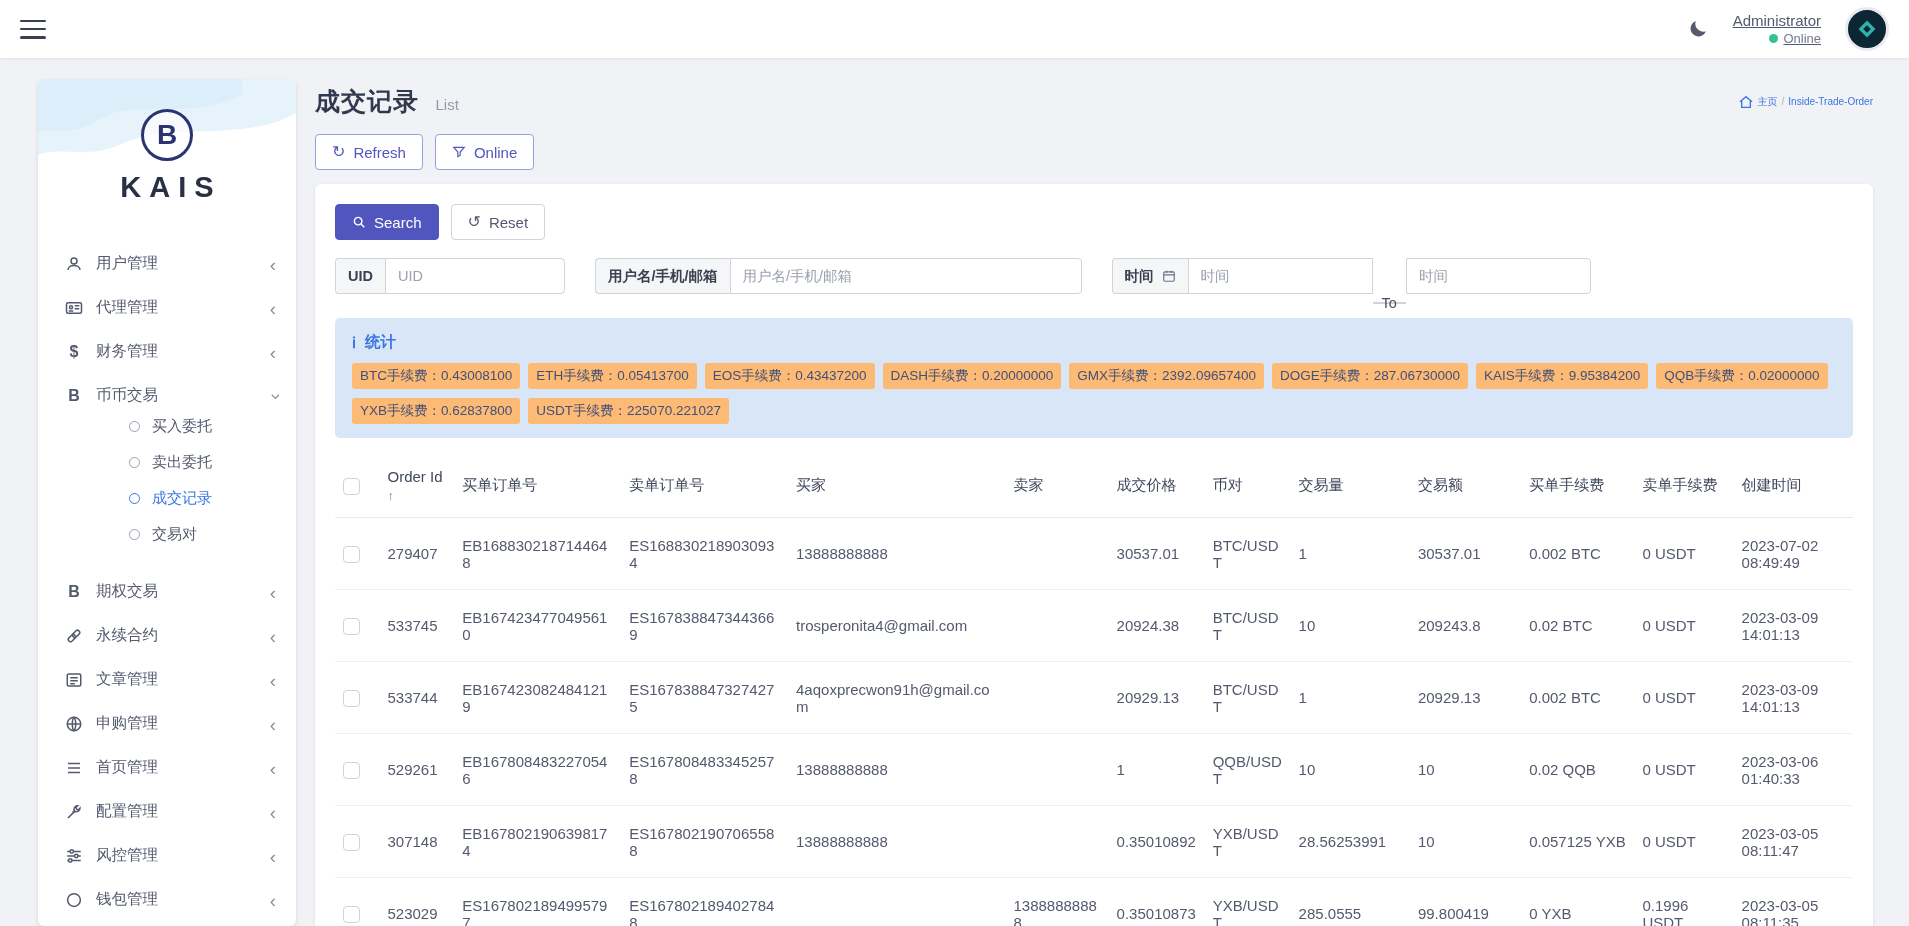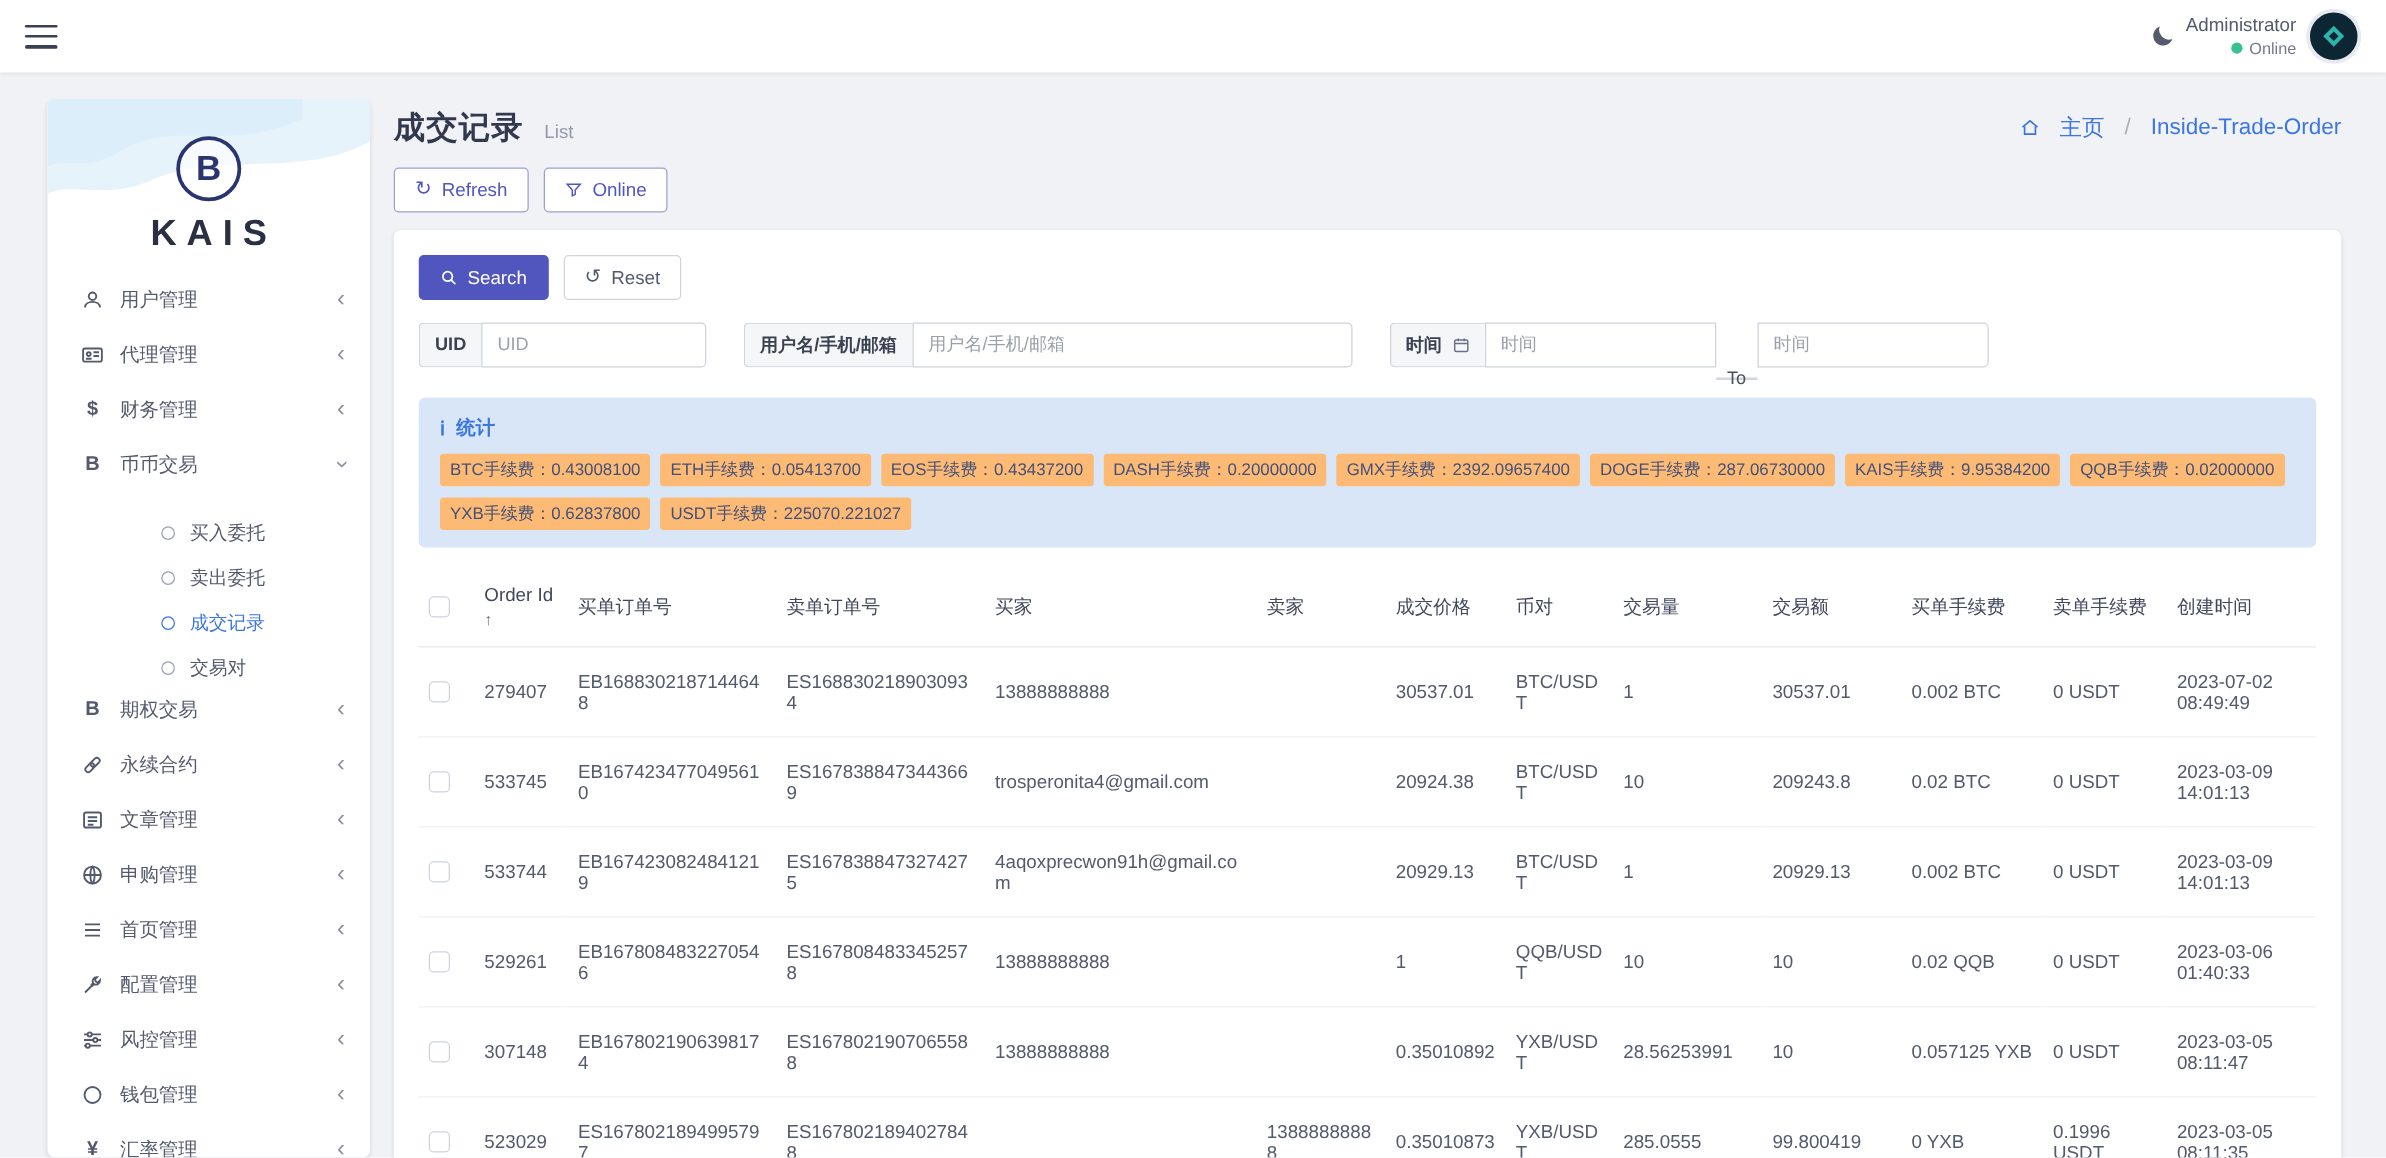--- a/index.html
+++ b/index.html
@@ -16,58 +16,58 @@
     --alert-bg:#d9e6f7; --badge-text:#42507a; --heading:#32394e; --muted:#74788d;
   }
 
   
   .navbar{position:absolute;top:0;left:0;right:0;height:58px;background:#fff;
     box-shadow:0 1px 3px rgba(0,0,0,.07);display:flex;align-items:center;
     justify-content:space-between;padding:0 20px;z-index:20;}
   .hamburger{width:26px;height:19px;display:flex;flex-direction:column;justify-content:space-between;
     background:none;border:none;cursor:pointer;}
   .hamburger span{display:block;height:2.6px;background:#3a3f51;border-radius:2px;}
-  .nav-right{display:flex;align-items:center;gap:8px;}
+  .nav-right{display:flex;align-items:center;gap:24px;text-decoration:underline;}
   .icon-btn{background:none;border:none;cursor:pointer;display:flex;align-items:center;}
   .user-block{text-align:right;cursor:pointer;}
   .user-name{font-size:15px;color:#545a6d;}
   .user-status{font-size:13px;color:var(--muted);display:flex;align-items:center;justify-content:flex-end;gap:5px;margin-top:2px;}
   .dot{width:9px;height:9px;border-radius:50%;background:var(--success);}
   .avatar{width:44px;height:44px;border-radius:50%;background:#0c2633;display:flex;align-items:center;
     justify-content:center;border:3px solid #e9e9f0;cursor:pointer;overflow:hidden;}
 
   
   .sidebar{position:absolute;left:38px;top:79px;width:258px;height:847px;background:#fff;
     border-radius:6px;box-shadow:0 2px 4px rgba(15,34,58,.12);overflow:hidden;}
   .wave{position:absolute;top:0;left:0;right:0;height:125px;pointer-events:none;}
   .logo{position:relative;padding-top:30px;text-align:center;cursor:pointer;}
   .logo-circle{width:52px;height:52px;border:3px solid #2a3570;border-radius:50%;margin:0 auto;
     display:flex;align-items:center;justify-content:center;font-size:28px;font-weight:bold;color:#2a3570;background:rgba(255,255,255,.65);}
   .logo-text{margin-top:10px;font-size:29px;letter-spacing:8px;padding-left:8px;color:#2a3042;font-weight:600;}
   .menu{margin-top:26px;}
-  .menu-item{display:flex;align-items:flex-start;height:44px;padding:0 20px 0 26px;color:#545a6d;
+  .menu-item{display:flex;align-items:flex-end;height:44px;padding:0 20px 0 26px;color:#545a6d;
     font-size:15.5px;cursor:pointer;}
   .mi-icon{width:20px;height:20px;margin-right:12px;display:inline-flex;align-items:center;
     justify-content:center;color:#545a6d;font-weight:600;font-size:16px;flex:0 0 20px;}
   .mi-label{flex:1;}
   .chev{color:#8b90a0;font-size:19px;line-height:1;display:inline-block;}
   .chev.down{transform:rotate(-90deg);}
   .submenu{padding:2px 0 6px;}
   .submenu-item{display:flex;align-items:center;height:36px;padding-left:91px;font-size:15px;
     color:#545a6d;gap:12px;cursor:pointer;}
   .ring{width:11px;height:11px;border:1.6px solid #9aa0b5;border-radius:50%;flex:0 0 11px;}
   .submenu-item.active{color:var(--link);}
   .submenu-item.active .ring{border-color:var(--link);}
 
   
   .main{position:absolute;left:315px;top:79px;width:1558px;}
   .page-head{display:flex;justify-content:space-between;align-items:center;padding-top:6px;}
   .title-wrap h1{display:inline;font-size:25px;color:var(--heading);font-weight:600;letter-spacing:1px;}
   .subtitle{font-size:15px;color:#959bac;margin-left:12px;}
-  .breadcrumb{display:flex;align-items:center;gap:16px;font-size:18px;}
+  .breadcrumb{display:flex;align-items:center;gap:4px;font-size:10px;}
   .breadcrumb a{color:var(--link);text-decoration:none;cursor:pointer;}
   .crumb-current{color:var(--link);}
   .sep{color:#adb0bc;}
   .home-ico{display:flex;align-items:center;color:var(--link);}
 
   .toolbar{margin-top:16px;display:flex;gap:12px;}
   .btn{display:inline-flex;align-items:center;gap:8px;border-radius:4px;font-size:15px;
     padding:0 16px;height:36px;cursor:pointer;background:#fff;border:1px solid transparent;font-family:inherit;}
   .btn .ico{display:inline-flex;align-items:center;font-size:16px;line-height:1;}
   .outline-primary{border-color:#9b9fd8;color:var(--primary);}

